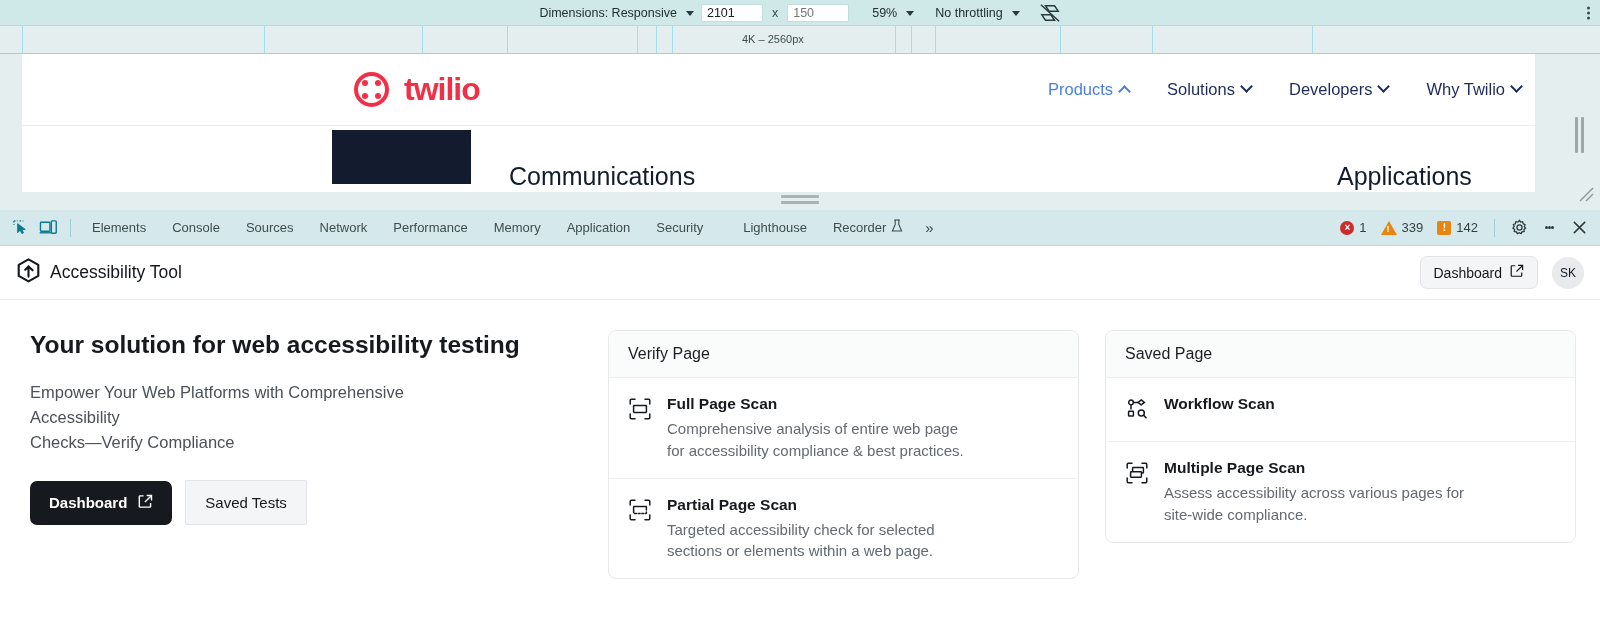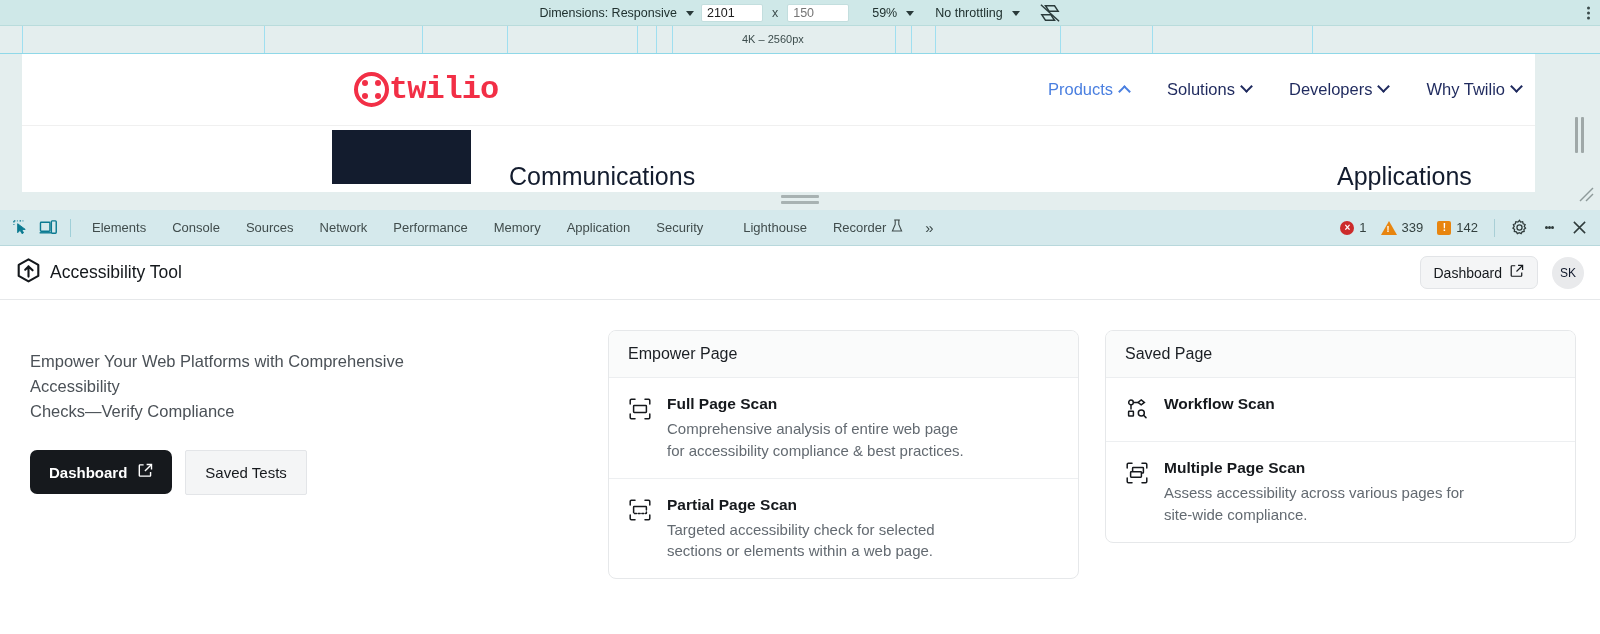--- a/index.html
+++ b/index.html
@@ -59,21 +59,21 @@
     height: 156px; background: #e4eeee; position: relative; overflow: hidden;
   }
   .page-frame {
     position: absolute; left: 22px; top: 0; width: 1513px; height: 138px;
     background: #ffffff; overflow: hidden;
   }
   .tw-nav {
     height: 72px; background: #fff; display: flex; align-items: center;
     position: relative; border-bottom: 1px solid #f0f0f0;
   }
-  .tw-logo { position: absolute; left: 332px; display: flex; align-items: center; gap: 0; font-family: Liberation Mono, monospace; }
+  .tw-logo { position: absolute; left: 332px; display: flex; align-items: center; gap: 15px; }
   .tw-logo-mark {
     width: 35px; height: 35px; border-radius: 50%;
     border: 4.5px solid #F22F46; position: relative;
   }
   .tw-logo-mark i {
     position: absolute; width: 6px; height: 6px; border-radius: 50%; background: #F22F46;
   }
   .tw-logo-mark i:nth-child(1) { left: 4px; top: 4px; }
   .tw-logo-mark i:nth-child(2) { right: 4px; top: 4px; }
   .tw-logo-mark i:nth-child(3) { left: 4px; bottom: 4px; }
@@ -395,20 +395,21 @@
           </svg>
         </span>
       </div>
       <div class="avatar">SK</div>
     </div>
   </div>
 
   <div class="ext-body">
 
     <div class="hero-col">
+      <div class="hero-title">Your solution for web accessibility testing</div>
       <div class="hero-sub">
         <div>Empower Your Web Platforms with Comprehensive</div>
         <div>Accessibility</div>
         <div>Checks—Verify Compliance</div>
       </div>
       <div class="hero-actions">
         <button class="btn-dark">
           <span>Dashboard</span>
           <span>
             <svg width="15" height="15" viewBox="0 0 16 16" fill="none" stroke="#ffffff" stroke-width="1.5">
@@ -416,21 +417,21 @@
               <path d="M9.2 1.6 H14.4 V6.8"></path>
                 <path d="M14.2 1.8 L7.4 8.6"></path>
             </svg>
           </span>
         </button>
         <button class="btn-light">Saved Tests</button>
       </div>
     </div>
 
     <div class="card">
-      <div class="card-head">Empower Page</div>
+      <div class="card-head">Verify Page</div>
 
       <div class="scan-item">
         <span class="scan-ic">
           <svg width="24" height="24" viewBox="0 0 24 24" fill="none" stroke="#16191d" stroke-width="1.5" stroke-linecap="round">
             <path d="M2.2 7 V3.4 A1.2 1.2 0 0 1 3.4 2.2 H7"></path>
             <path d="M17 2.2 H20.6 A1.2 1.2 0 0 1 21.8 3.4 V7"></path>
             <path d="M21.8 17 V20.6 A1.2 1.2 0 0 1 20.6 21.8 H17"></path>
             <path d="M7 21.8 H3.4 A1.2 1.2 0 0 1 2.2 20.6 V17"></path>
             <rect x="5.6" y="8.6" width="12.8" height="6.8" rx="0.6"></rect>
           </svg>

